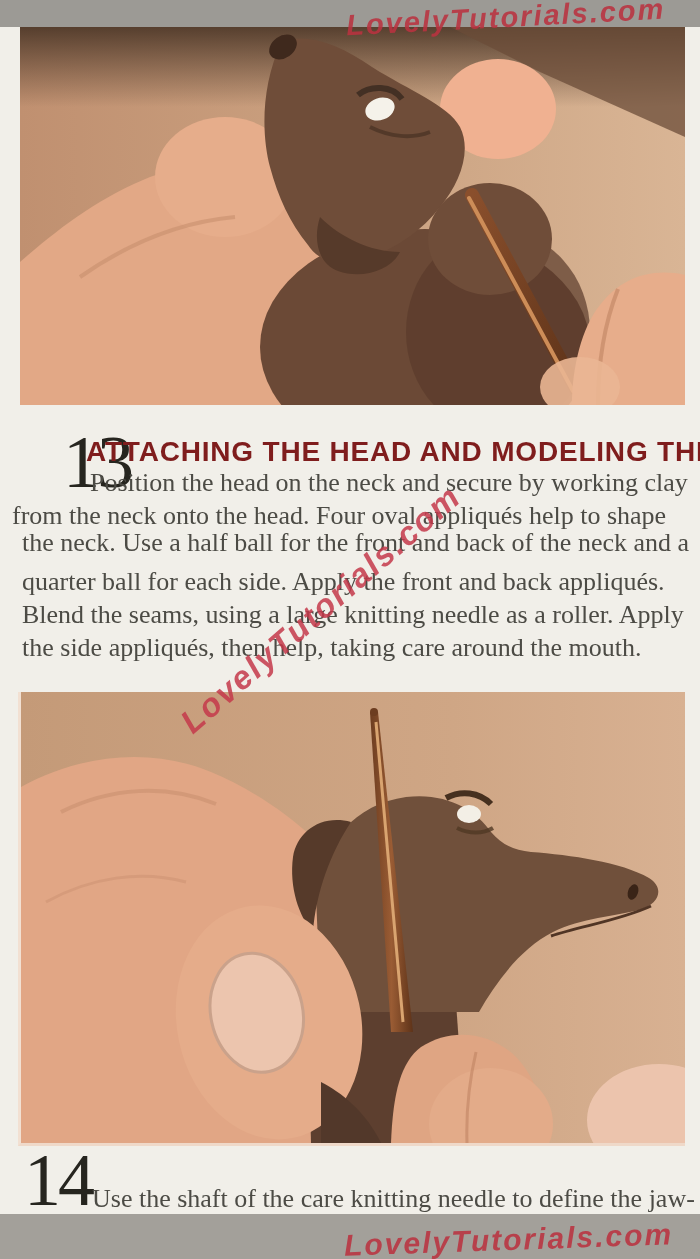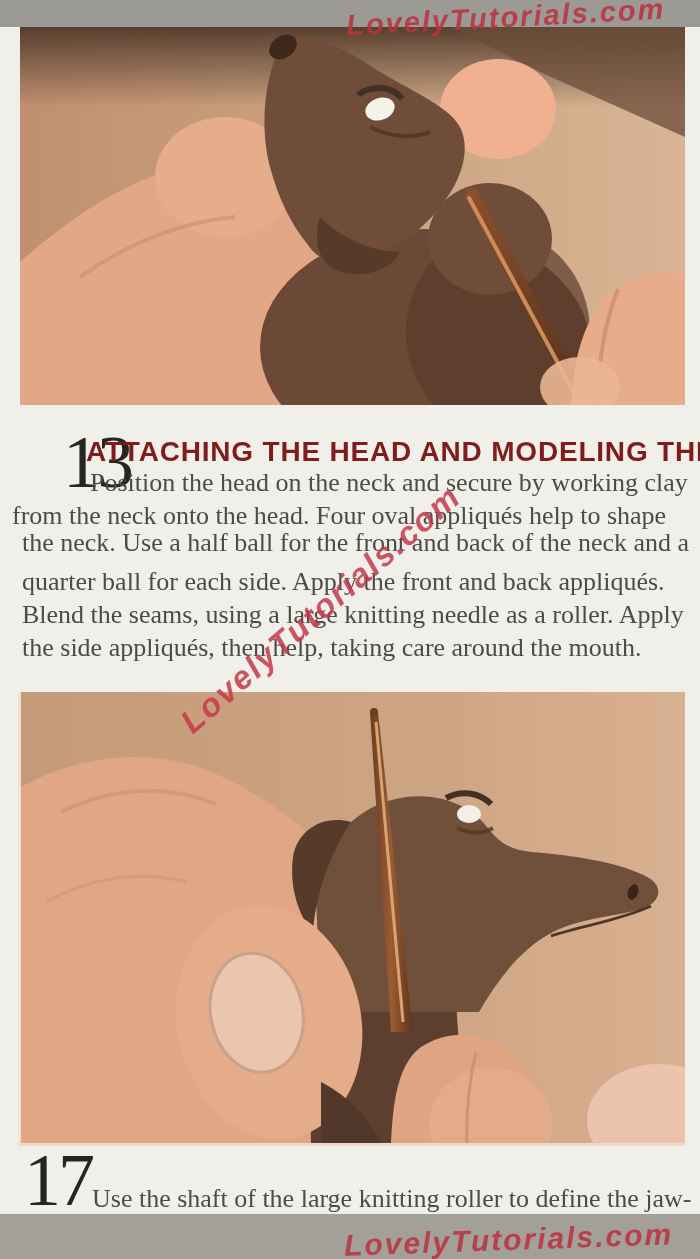--- a/index.html
+++ b/index.html
@@ -146,19 +146,19 @@
       </g>
       <path d="M300,451 L300,390 C320,400 345,420 360,451 Z" fill="#52382a"></path>
       <g>
         <path d="M370,451 C372,400 380,370 400,355 C430,335 470,340 495,365 C515,385 525,420 528,451 Z" fill="#dfa583"></path>
         <ellipse cx="470" cy="432" rx="62" ry="56" fill="#e3ab89"></ellipse>
         <path d="M455,360 C448,390 445,420 446,451" stroke="#c08363" stroke-width="3" fill="none" opacity="0.6"></path>
       </g>
     </svg>
   </div>
 
-  <div class="step-number" style="left:24px;top:1146px;">17</div>
-  <div class="body-line" style="left:92px;top:1184px;">Use the shaft of the large knitting roller to define the jaw-</div>
+  <div class="step-number" style="left:24px;top:1146px;">14</div>
+  <div class="body-line" style="left:92px;top:1184px;">Use the shaft of the care knitting needle to define the jaw-</div>
 
   <div class="scan-strip strip-bottom"></div>
   <div class="wm wm-bottom">LovelyTutorials.com</div>
 
 </div>
 
 </body></html>

